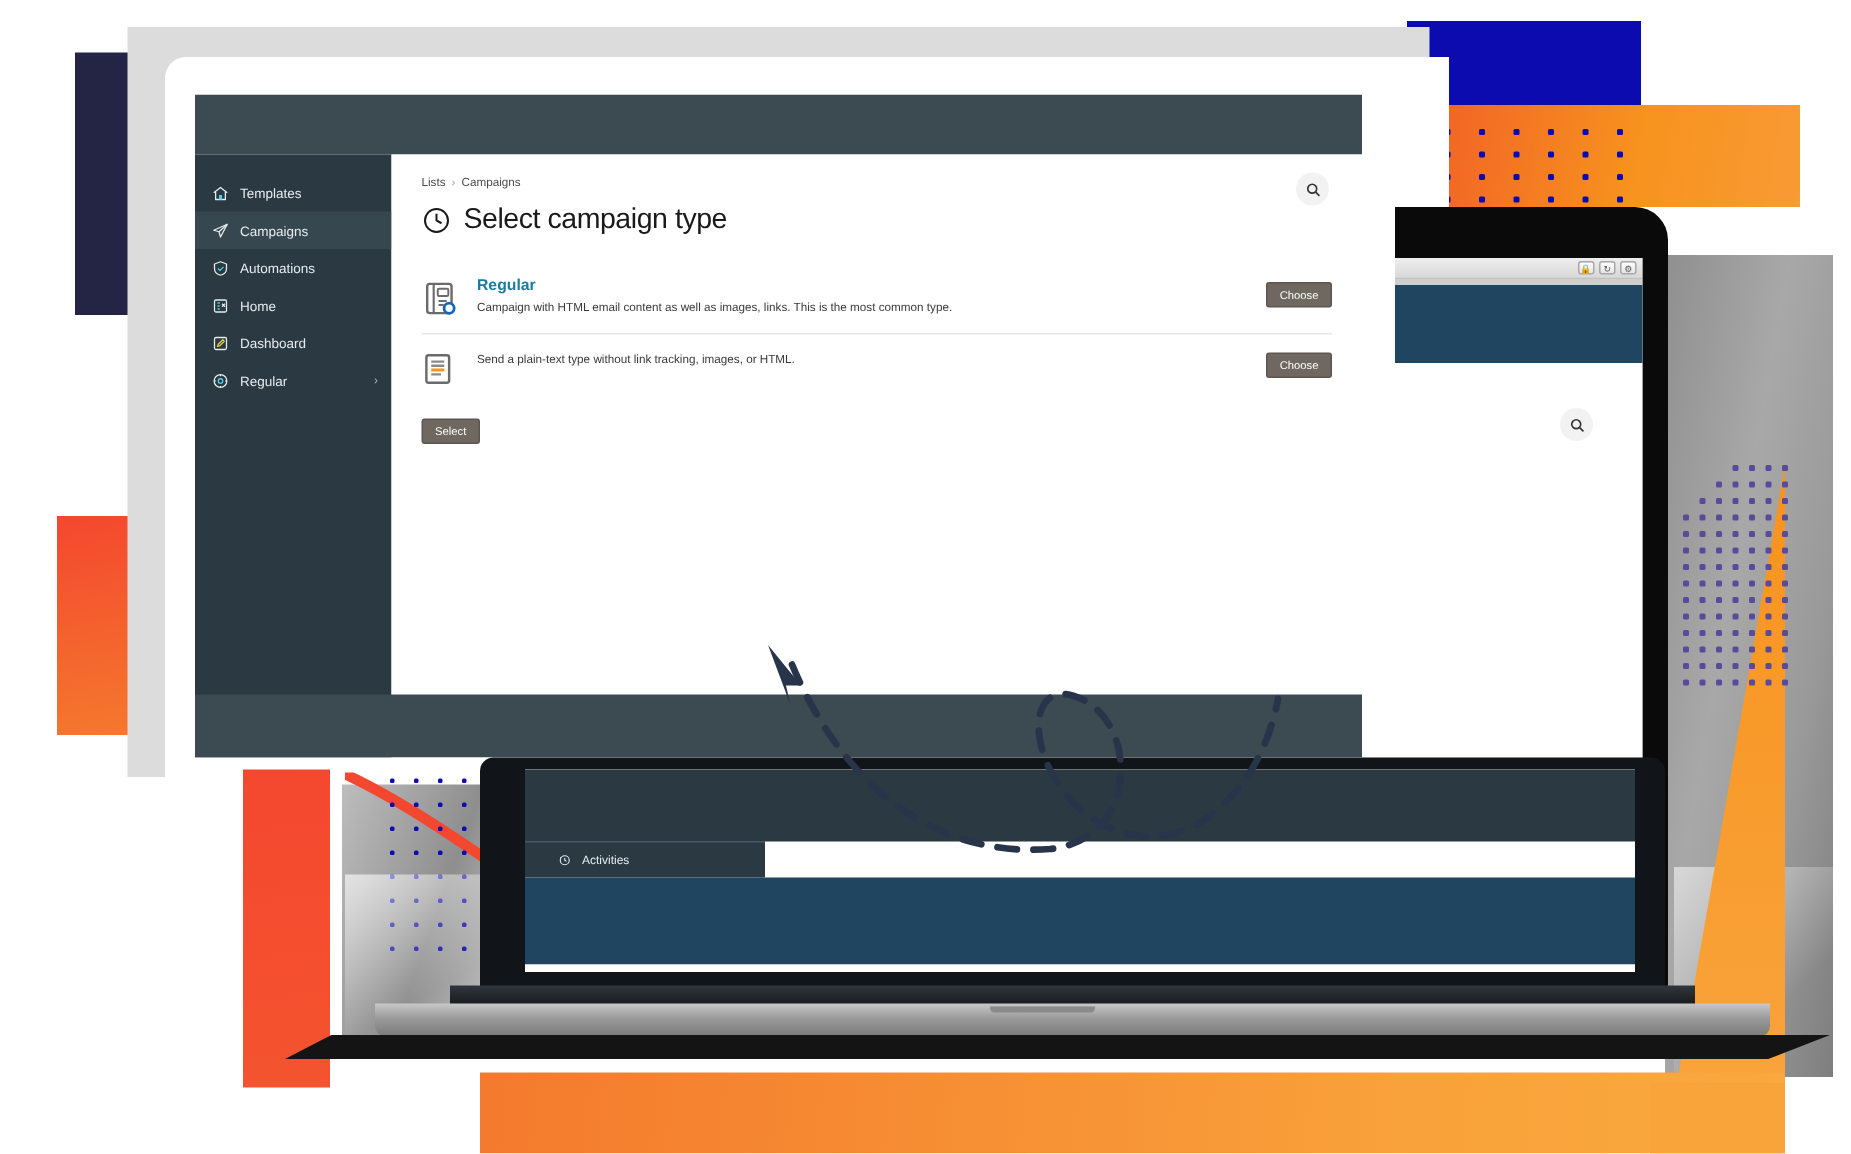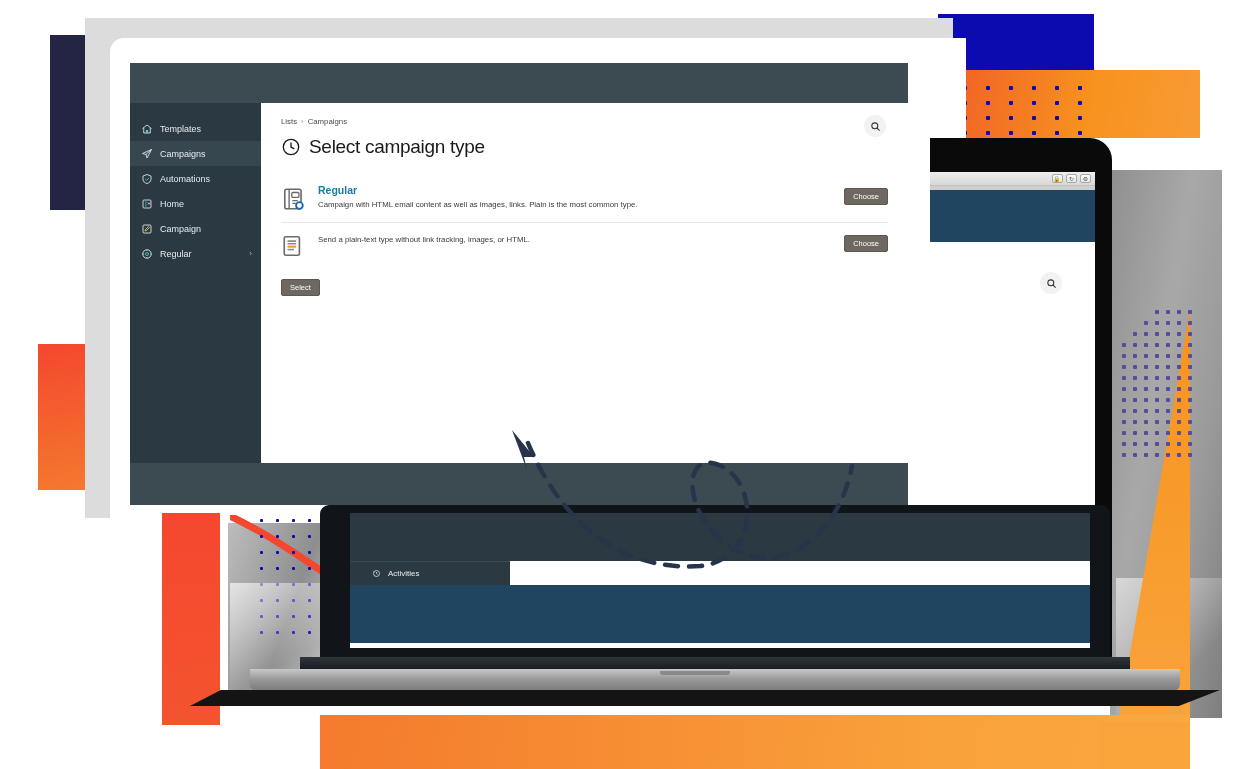--- a/index.html
+++ b/index.html
@@ -314,21 +314,21 @@
                 <path d="M8 8h3M8 12h3M8 16h3" stroke="#4dd0e1"></path>
                 <path d="M14 9l4 4M18 9l-4 4"></path>
               </svg>
               <span>Home</span>
             </div>
             <div class="sb-item">
               <svg class="sicon" viewBox="0 0 24 24" fill="none" stroke="#e6ebee" stroke-width="1.7" stroke-linejoin="round">
                 <rect x="4" y="4" width="16" height="16" rx="2"></rect>
                 <path d="M15 7l-6 6-1 3 3-1 6-6z" stroke="#e8d44a"></path>
               </svg>
-              <span>Campaign</span>
+              <span>Dashboard</span>
             </div>
             <div class="sb-item">
               <svg class="sicon" viewBox="0 0 24 24" fill="none" stroke="#e6ebee" stroke-width="1.7" stroke-linejoin="round">
                 <circle cx="12" cy="12" r="8.5"></circle>
                 <circle cx="12" cy="12" r="3" stroke="#4dd0e1"></circle>
                 <path d="M12 3.5v2M12 18.5v2M3.5 12h2M18.5 12h2"></path>
               </svg>
               <span>Regular</span>
               <span class="chev">›</span>
             </div>
@@ -375,21 +375,21 @@
             <div class="opt-row">
               <svg class="opt-icon" viewBox="0 0 24 24">
                 <rect x="3.5" y="3" width="15" height="18" rx="1.6" fill="#fff" stroke="#6b6b6b" stroke-width="1.5"></rect>
                 <path d="M7.5 3v18" stroke="#6b6b6b" stroke-width="1.3"></path>
                 <rect x="10" y="6" width="6.5" height="4.5" rx="0.8" fill="none" stroke="#6b6b6b" stroke-width="1.2"></rect>
                 <path d="M10.5 13.5h5M10.5 16h3.2" stroke="#6b6b6b" stroke-width="1.2"></path>
                 <circle cx="17" cy="18" r="3.1" fill="#fff" stroke="#1565c0" stroke-width="1.7"></circle>
               </svg>
               <div class="opt-mid">
                 <div class="opt-title">Regular</div>
-                <div class="opt-desc">Campaign with HTML email content as well as images, links. Plain is the most common type.</div>
+                <div class="opt-desc">Campaign with HTML email content as well as images, links. This is the most common type.</div>
               </div>
               <button class="choose-btn">Choose</button>
             </div>
             <div class="opt-row">
               <svg class="opt-icon" viewBox="0 0 24 24">
                 <rect x="3" y="3.5" width="14" height="17" rx="1.4" fill="#fff" stroke="#6b6b6b" stroke-width="1.5"></rect>
                 <path d="M6 7.5h8M6 10h8" stroke="#8a8a8a" stroke-width="1.4"></path>
                 <path d="M6 12.6h8" stroke="#f7931e" stroke-width="1.8"></path>
                 <path d="M6 15.3h6" stroke="#8a8a8a" stroke-width="1.4"></path>
               </svg>

